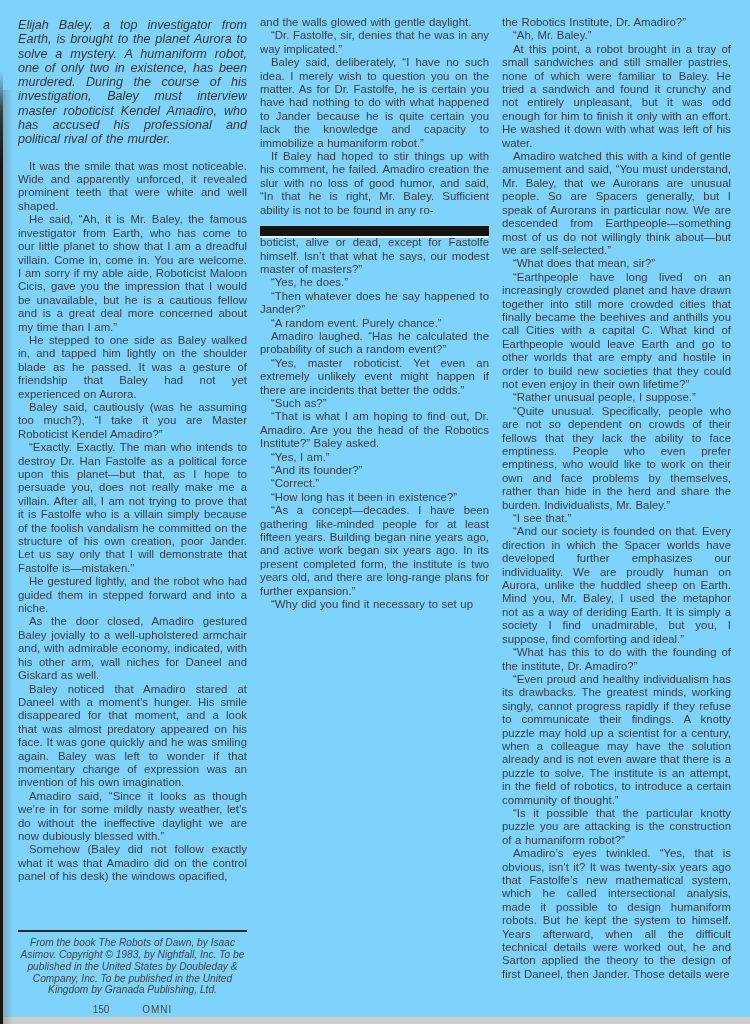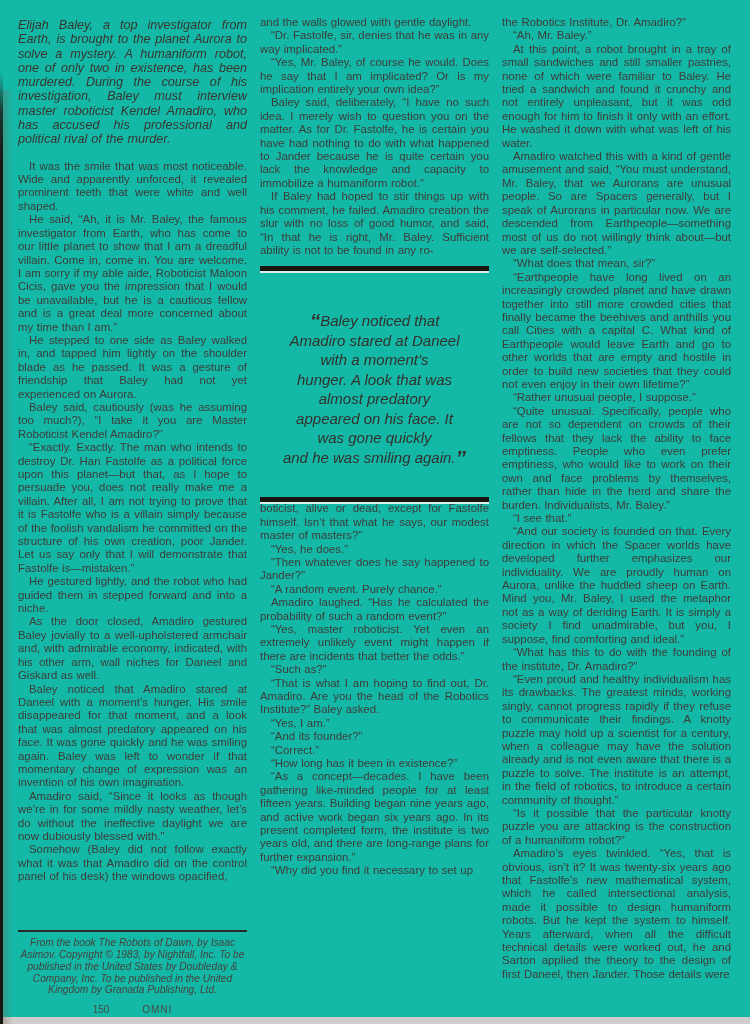--- a/index.html
+++ b/index.html
@@ -1,18 +1,18 @@
 <!DOCTYPE html>
 <html><head>
 <meta charset="utf-8">
 <style>
   html,body { margin:0; padding:0; background:#777; }
   .page {
     position:relative; width:750px; height:1024px;
-    background:#14b8a6;
+    background:#7dd3fc;
     font-family:"Liberation Sans", sans-serif;
     color:#3e3c39;
     overflow:hidden;
     margin:0 auto;
   }
   .columns {
     position:absolute; inset:0;
     box-sizing:border-box;
     display:flex; gap:13px;
     padding:16px 10px 0 18px;
@@ -112,33 +112,24 @@
           <span>150</span>
           <span class="mag">OMNI</span>
         </div>
       </div>
     </div>
 
     <div class="col">
       <div class="body flow-first">
           <p class="para">and the walls glowed with gentle daylight.</p>
           <p class="para">“Dr. Fastolfe, sir, denies that he was in any way implicated.”</p>
-          <p class="para">“Yes, Mr. Baley, of course he would. Does he say that I am implicated? Or is my implication entirely your own idea?”</p>
           <p class="para">Baley said, deliberately, “I have no such idea. I merely wish to question you on the matter. As for Dr. Fastolfe, he is certain you have had nothing to do with what happened to Jander because he is quite certain you lack the knowledge and capacity to immobilize a humaniform robot.”</p>
           <p class="para">If Baley had hoped to stir things up with his comment, he failed. Amadiro creation the slur with no loss of good humor, and said, “In that he is right, Mr. Baley. Sufficient ability is not to be found in any ro-</p>
         </div>
       <div class="bar"></div>
-      <div class="pullquote"><span class="bigq">“</span><span class="pq-text">Baley noticed that
-Amadiro stared at Daneel
-with a moment’s
-hunger. A look that was
-almost predatory
-appeared on his face. It
-was gone quickly
-and he was smiling again.</span><span class="bigq">”</span></div>
       <div class="bar" style="margin-top:0;"></div>
       <div class="body flow-first body-lower">
           <p class="para">boticist, alive or dead, except for Fastolfe himself. Isn’t that what he says, our modest master of masters?”</p>
           <p class="para">“Yes, he does.”</p>
           <p class="para">“Then whatever does he say happened to Jander?”</p>
           <p class="para">“A random event. Purely chance.”</p>
           <p class="para">Amadiro laughed. “Has he calculated the probability of such a random event?”</p>
           <p class="para">“Yes, master roboticist. Yet even an extremely unlikely event might happen if there are incidents that better the odds.”</p>
           <p class="para">“Such as?”</p>
           <p class="para">“That is what I am hoping to find out, Dr. Amadiro. Are you the head of the Robotics Institute?” Baley asked.</p>

